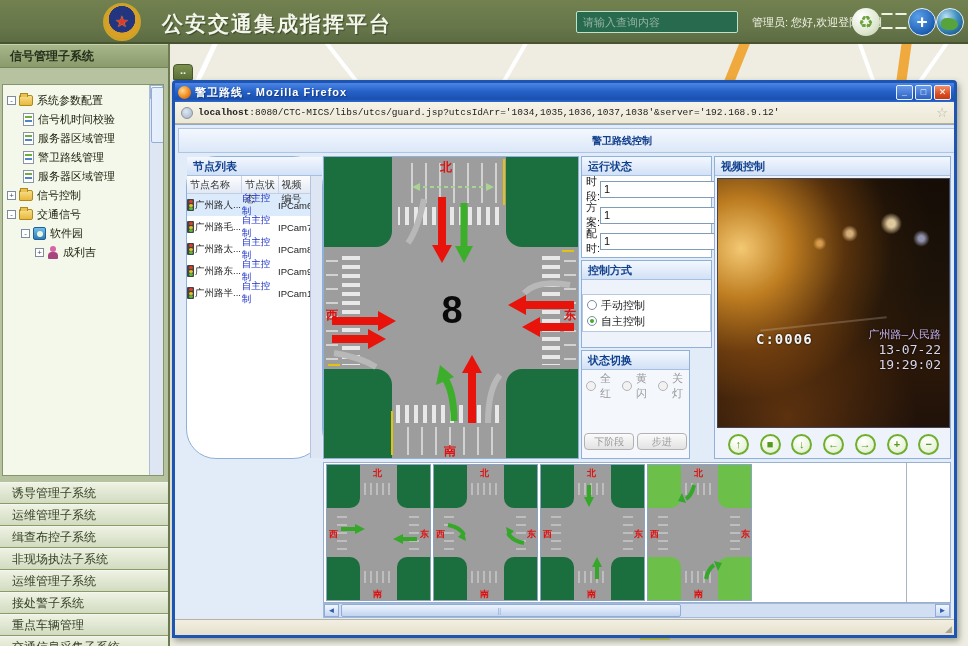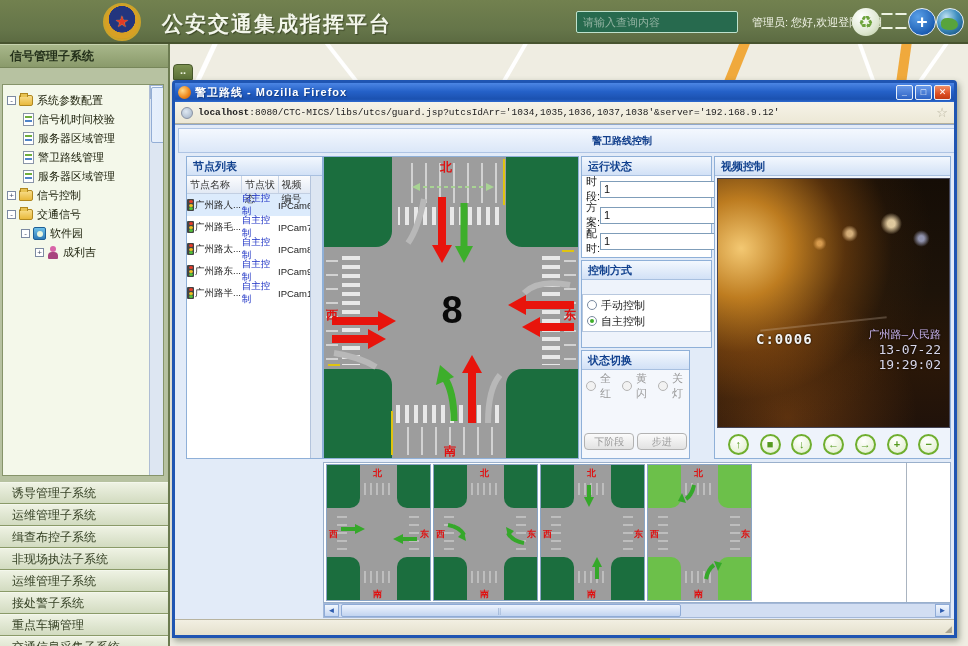--- a/index.html
+++ b/index.html
@@ -124,21 +124,21 @@
 
   .page-titlebar { position:absolute; left:3px; top:3px; width:888px; height:25px;
     background:linear-gradient(#f4f8fe,#dbe7f8); border:1px solid #aec4e4; display:flex;
     align-items:center; justify-content:center; color:#123f8c; font-weight:bold; font-size:10px; }
 
   .panel { position:absolute; background:#fff; border:1px solid #8fb0d8; }
   .panel-hd { height:19px; background:linear-gradient(#f3f8fe,#d2e1f6); border-bottom:1px solid #a8c0e0;
     display:flex; align-items:center; padding-left:6px; color:#11418e; font-weight:bold; font-size:11px; }
 
   
-  .node-panel { left:11px; top:31px; width:137px; height:303px; }
+  .node-panel { left:11px; top:31px; width:137px; height:303px;border-radius:30px; }
   .ntable { position:absolute; left:0; top:19px; right:12px; bottom:0; }
   .nhead { display:flex; height:18px; background:linear-gradient(#fdfdfe,#e2e9f4);
     border-bottom:1px solid #c2cfe2; }
   .nhead div { font-size:10px; color:#333; padding:2px 2px 0 3px; border-right:1px solid #c8d4e6; }
   .ncol1 { width:56px; } .ncol2 { width:37px; } .ncol3 { width:32px; border-right:none!important; }
   .nrow { display:flex; height:22px; align-items:center; cursor:pointer; }
   .nrow.sel { background:#dcebfc; }
   .nrow .c1 { width:56px; display:flex; align-items:center; gap:1px; overflow:hidden; }
   .nrow .c2 { width:37px; color:#1a2fc4; font-size:9.5px; }
   .nrow .c3 { width:32px; font-size:9.5px; color:#222; }

